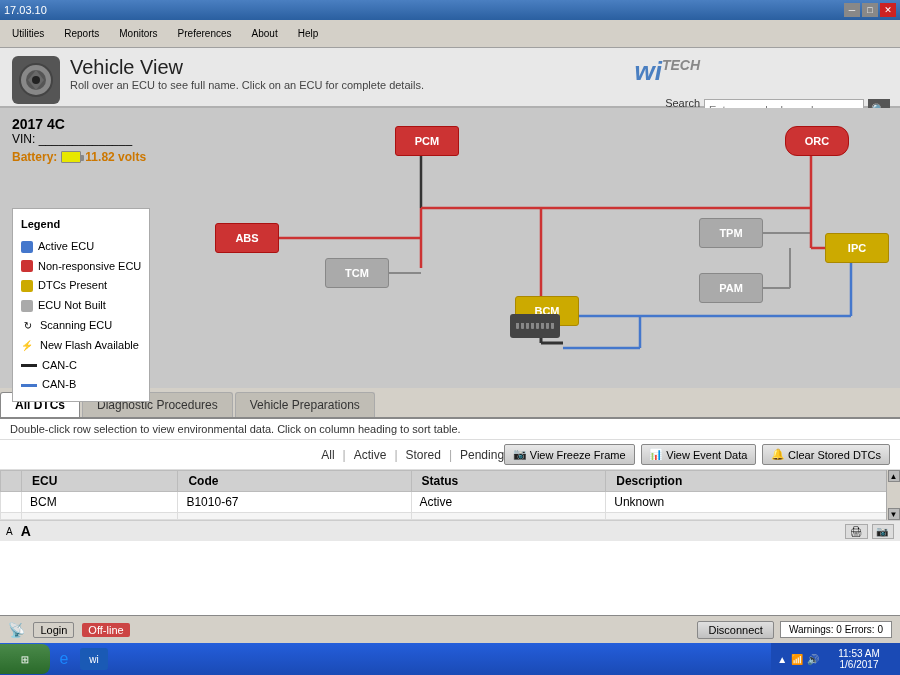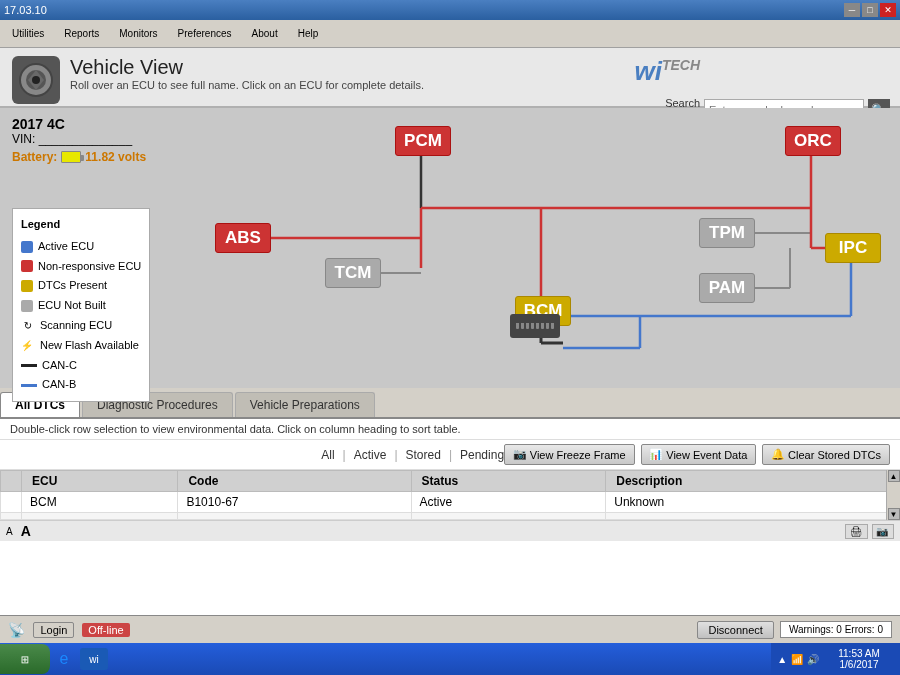--- a/index.html
+++ b/index.html
@@ -168,23 +168,23 @@
       position: absolute;
       left: 170px;
       top: 10px;
       right: 10px;
       bottom: 10px;
     }
 
     
     .ecu-box {
       position: absolute;
-      width: 56px; height: 30px;
-      display: flex; align-items: center; justify-content: center;
-      font-size: 17px; font-weight: bold;
+      width: 64px; height: 30px;
+      display: flex; align-items: center; justify-content: center;
+      font-size: 11px; font-weight: bold;
       border-radius: 3px;
       color: white;
       cursor: pointer;
     }
     .ecu-red { background: #cc3333; border: 1px solid #aa1111; }
     .ecu-yellow { background: #ccaa00; border: 1px solid #aa8800; color: #fff; }
     .ecu-gray { background: #aaaaaa; border: 1px solid #888888; }
 
     
     #obd-connector {
@@ -550,21 +550,21 @@
       </svg>
 
       <div class="ecu-box ecu-red" style="left:225px;top:8px;">PCM</div>
 
       <div class="ecu-box ecu-red" style="left:45px;top:105px;">ABS</div>
 
       <div class="ecu-box ecu-gray" style="left:155px;top:140px;">TCM</div>
 
       <div class="ecu-box ecu-yellow" style="left:345px;top:178px;">BCM</div>
 
-      <div class="ecu-box ecu-red" style="left:615px;top:8px;">ORC</div>
+      <div class="ecu-box ecu-red" style="left:615px;top:8px;border-radius:12px;">ORC</div>
 
       <div class="ecu-box ecu-gray" style="left:529px;top:100px;">TPM</div>
 
       <div class="ecu-box ecu-gray" style="left:529px;top:155px;">PAM</div>
 
       <div class="ecu-box ecu-yellow" style="left:655px;top:115px;">IPC</div>
 
       <div id="obd-connector">
         <div class="connector-pins">
           <div class="connector-pin"></div>

